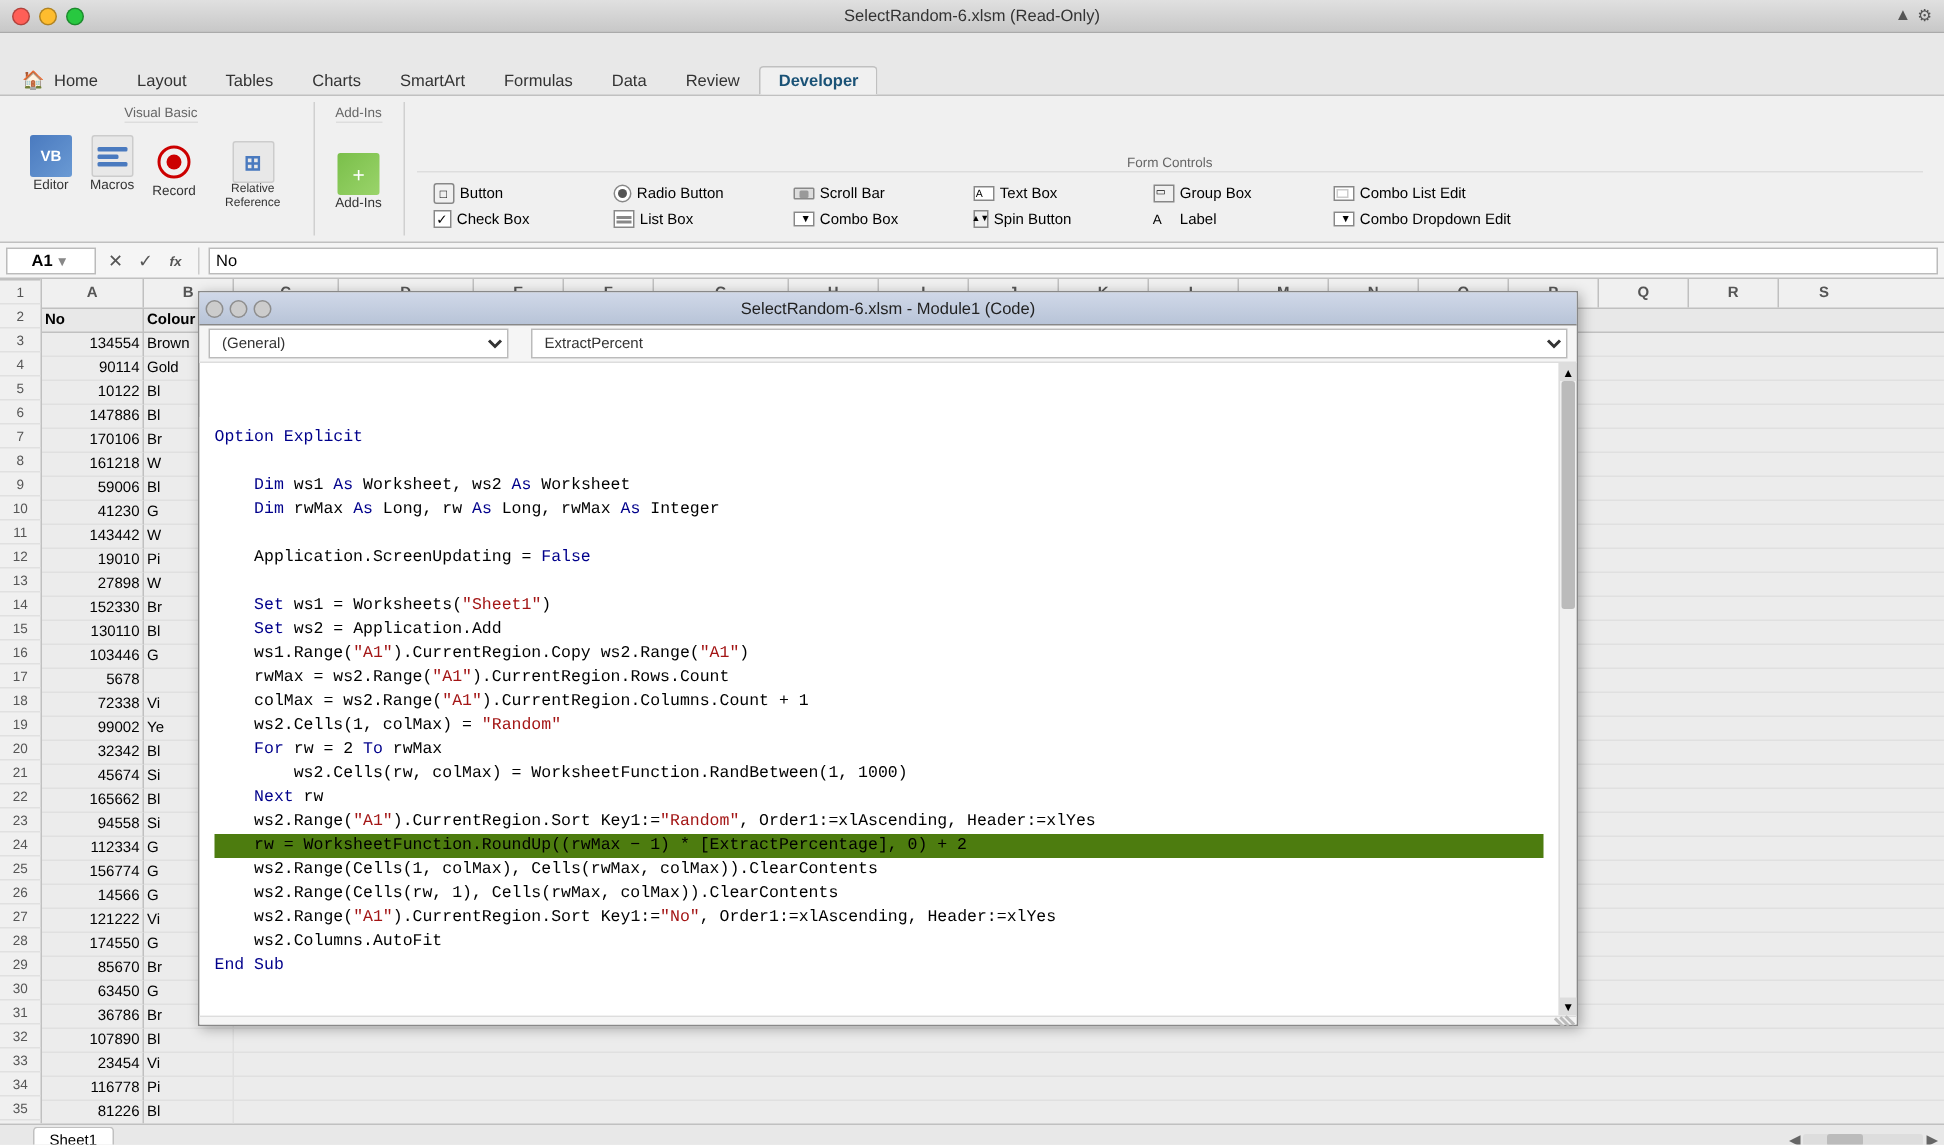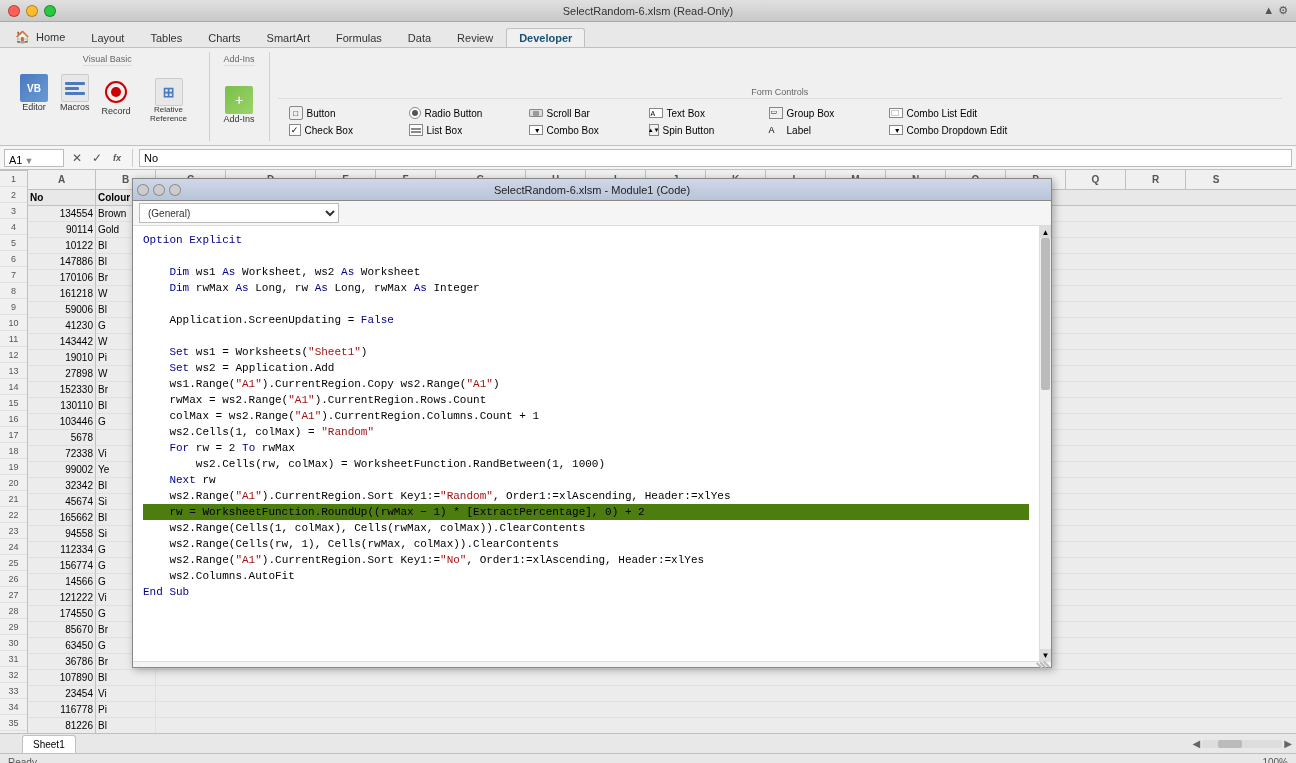--- a/index.html
+++ b/index.html
@@ -12,39 +12,39 @@
       display: flex; align-items: center; justify-content: center;
       border-bottom: 1px solid #aaa;
       position: relative;
     }
     .title-bar-buttons { position: absolute; left: 8px; display: flex; gap: 6px; align-items: center; }
     .tb-btn { width: 12px; height: 12px; border-radius: 50%; border: 1px solid rgba(0,0,0,0.3); }
     .tb-close { background: #ff5f57; }
     .tb-min { background: #febc2e; }
     .tb-max { background: #28c840; }
     .title-bar-text { font-size: 11px; color: #333; }
-    .ribbon-tabs { display: flex; background: #e8e8e8; border-bottom: 1px solid #c0c0c0; height: 26px; padding-left: 2px; align-items: flex-end; }
+    .ribbon-tabs { display: flex; background: #e8e8e8; border-bottom: 1px solid #c0c0c0; height: 42px; padding-left: 2px; align-items: flex-end; }
     .ribbon-tab { padding: 3px 12px; font-size: 11px; color: #333; cursor: pointer; border: 1px solid transparent; border-bottom: none; border-radius: 3px 3px 0 0; }
     .ribbon-tab.active { background: #f0f0f0; border-color: #c0c0c0; border-bottom-color: #f0f0f0; font-weight: 600; color: #1a5276; }
 
     .ribbon-content { display: flex; padding: 4px 6px; gap: 0; align-items: stretch; min-height: 72px; }
     .ribbon-group { display: flex; flex-direction: column; align-items: center; border-right: 1px solid #d0d0d0; padding: 0 8px; min-width: 60px; }
     .ribbon-group-items { display: flex; gap: 4px; flex: 1; align-items: center; justify-content: center; flex-wrap: wrap; }
 
     .ribbon-btn { display: flex; flex-direction: column; align-items: center; cursor: pointer; padding: 2px 4px; border-radius: 3px; min-width: 36px; }
     .ribbon-btn .icon-box { width: 28px; height: 28px; display: flex; align-items: center; justify-content: center; }
     .ribbon-btn .btn-label { font-size: 9px; color: #333; text-align: center; white-space: nowrap; }
     .fc-item { display: flex; align-items: center; gap: 4px; font-size: 10px; cursor: pointer; padding: 1px 3px; border-radius: 2px; min-width: 100px; }
     .fc-dot { width: 6px; height: 6px; background: #555; border-radius: 50%; }
 
     .section-label { font-size: 9px; color: #666; border-bottom: 1px solid #ddd; padding-bottom: 1px; margin-bottom: 2px; }
 
     
     .formula-bar { display: flex; align-items: center; height: 24px; background: #f5f5f5; border-bottom: 1px solid #c0c0c0; padding: 0 4px; gap: 4px; }
-    .cell-ref-box { width: 60px; height: 18px; border: 1px solid #bbb; background: white; font-size: 11px; padding: 0 4px; display: flex; align-items: flex-end; }
+    .cell-ref-box { width: 60px; height: 18px; border: 1px solid #bbb; background: white; font-size: 11px; padding: 0 16px; display: flex; align-items: center; font-weight: bold; }
     .formula-icons { display: flex; gap: 2px; align-items: center; }
     .formula-icon { width: 18px; height: 18px; display: flex; align-items: center; justify-content: center; cursor: pointer; font-size: 12px; color: #555; }
     .formula-sep { width: 1px; height: 18px; background: #ccc; margin: 0 2px; }
     .formula-input { flex: 1; height: 18px; border: 1px solid #bbb; background: white; font-size: 11px; padding: 0 4px; display: flex; align-items: center; }
     .row-num { height: 16px; min-height: 16px; display: flex; align-items: center; justify-content: center; font-size: 9px; color: #555; border-bottom: 1px solid #e0e0e0; padding: 0 2px; white-space: nowrap; }
     .grid-row { display: flex; height: 16px; }
 
     
     .code-window {
       position: absolute;
@@ -85,20 +85,21 @@
     .code-editor {
       flex: 1;
       background: white;
       padding: 6px 10px;
       font-family: 'Courier New', Courier, monospace;
       font-size: 11px;
       line-height: 16px;
       overflow-y: auto;
       overflow-x: auto;
       position: relative;
+      margin-top: 36px;
     }
     .code-line { display: flex; min-height: 16px; white-space: pre; }
 
     
     .kw { color: #00008b; }
     .str { color: #a31515; }
     .normal { color: #000; }
     .sheet-tab { padding: 0 10px; height: 18px; display: flex; align-items: center; font-size: 10px; border: 1px solid #c0c0c0; border-bottom: none; background: #f5f5f5; cursor: pointer; border-radius: 3px 3px 0 0; margin-right: 2px; }
     .sheet-tab.active { background: white; }
 
@@ -550,20 +551,23 @@
         <div class="code-title-btn"></div>
         <div class="code-title-btn"></div>
         <div class="code-title-btn"></div>
       </div>
       <span>SelectRandom-6.xlsm - Module1 (Code)</span>
     </div>
     <div class="code-toolbar">
       <select class="code-select code-select-wide">
         <option>(General)</option>
       </select>
+      <select class="code-select code-select-narrow">
+        <option>ExtractPercent</option>
+      </select>
     </div>
     <div class="code-body">
       <div class="code-editor">
 
         <div class="code-line"><span class="kw">Option Explicit</span></div>
         <div class="code-line">&nbsp;</div>
 
         <div class="code-line"><span class="normal">&nbsp;&nbsp;&nbsp;&nbsp;</span><span class="kw">Dim</span><span class="normal"> ws1 </span><span class="kw">As</span><span class="normal"> Worksheet, ws2 </span><span class="kw">As</span><span class="normal"> Worksheet</span></div>
         <div class="code-line"><span class="normal">&nbsp;&nbsp;&nbsp;&nbsp;</span><span class="kw">Dim</span><span class="normal"> rwMax </span><span class="kw">As</span><span class="normal"> Long, rw </span><span class="kw">As</span><span class="normal"> Long, rwMax </span><span class="kw">As</span><span class="normal"> Integer</span></div>
         <div class="code-line">&nbsp;</div>

